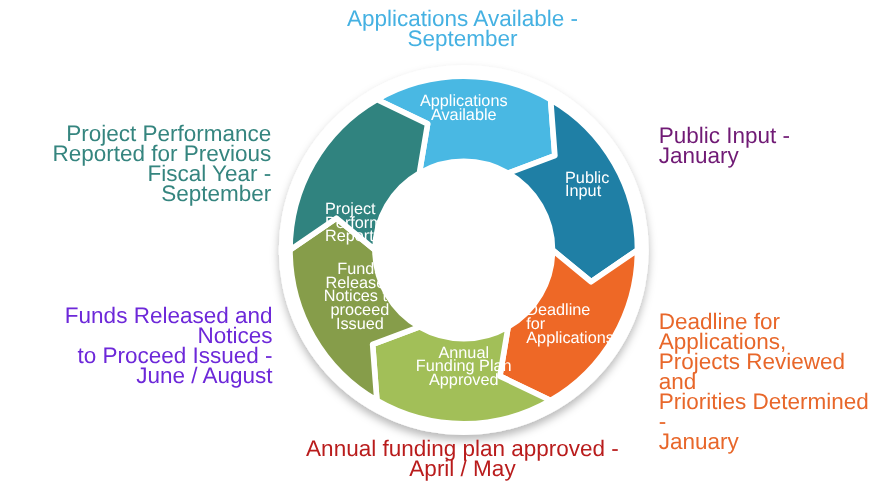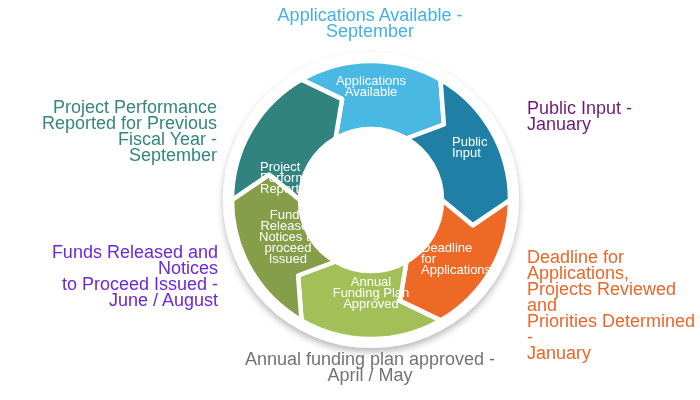--- a/index.html
+++ b/index.html
@@ -60,21 +60,21 @@
   </svg>
 
   <div class="callout co-top" style="color: rgb(69, 177, 226);">Applications Available -
 September</div>
   <div class="callout co-right-top" style="color: #701a75;">Public Input -
 January</div>
   <div class="callout co-right-bottom" style="color: rgb(232, 103, 42);">Deadline for Applications,
 Projects Reviewed and
 Priorities Determined -
 January</div>
-  <div class="callout co-bottom" style="color: #737373;">Annual funding plan approved -
+  <div class="callout co-bottom" style="color: #b91c1c;">Annual funding plan approved -
 April / May</div>
   <div class="callout co-left-bottom" style="color: #6d28d9;">Funds Released and Notices
 to Proceed Issued -
 June / August</div>
   <div class="callout co-left-top" style="color: rgb(53, 133, 127);">Project Performance
 Reported for Previous
 Fiscal Year -
 September</div>
 
   <div class="seg-label s0">Applications

